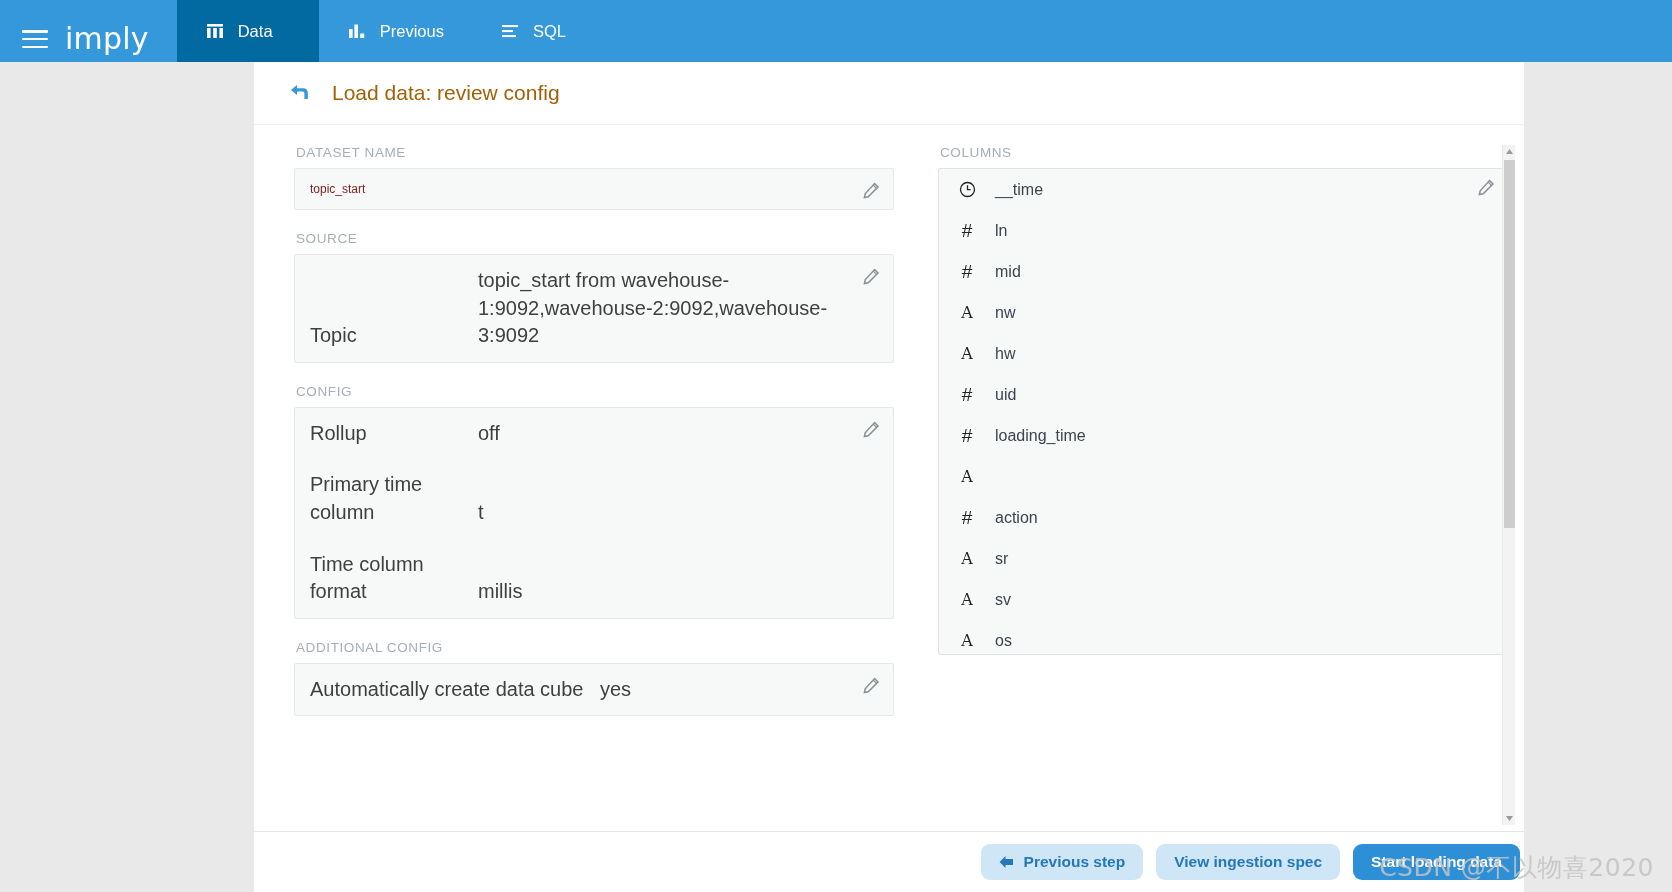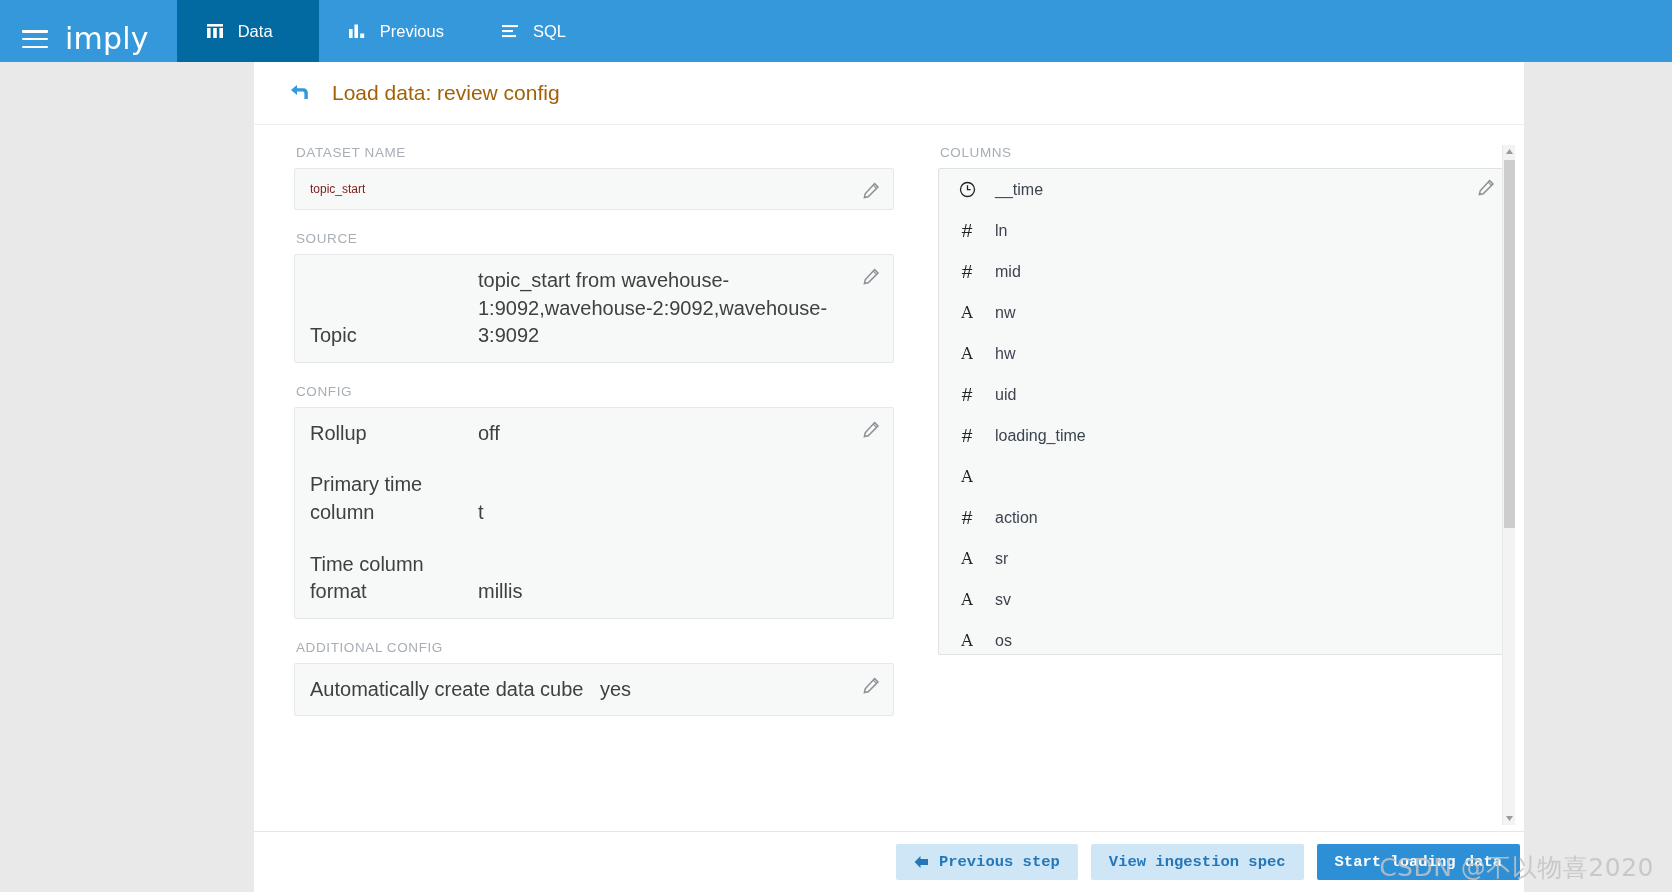--- a/index.html
+++ b/index.html
@@ -213,23 +213,23 @@
   }
   .btn {
     height: 36px;
     display: inline-flex;
     align-items: center;
     justify-content: flex-end;
     gap: 10px;
     padding: 0 18px;
     font-size: 15.5px;
     border: none;
-    border-radius: 2px;
-    cursor: pointer;
-    font-family: Liberation Mono, monospace;
+    border-radius: 9px;
+    cursor: pointer;
+    font-family: Liberation Sans, sans-serif;
   }
   .btn-light { background: #cfe6f7; color: #2577b8; font-weight: 600; }
   .btn-primary { background: #2d8fd5; color: #fff; font-weight: 700; }
   .btn .arrow-left { width: 15px; height: 14px; display: block; }
 
   
   .watermark {
     position: absolute;
     right: 18px;
     bottom: 8px;

